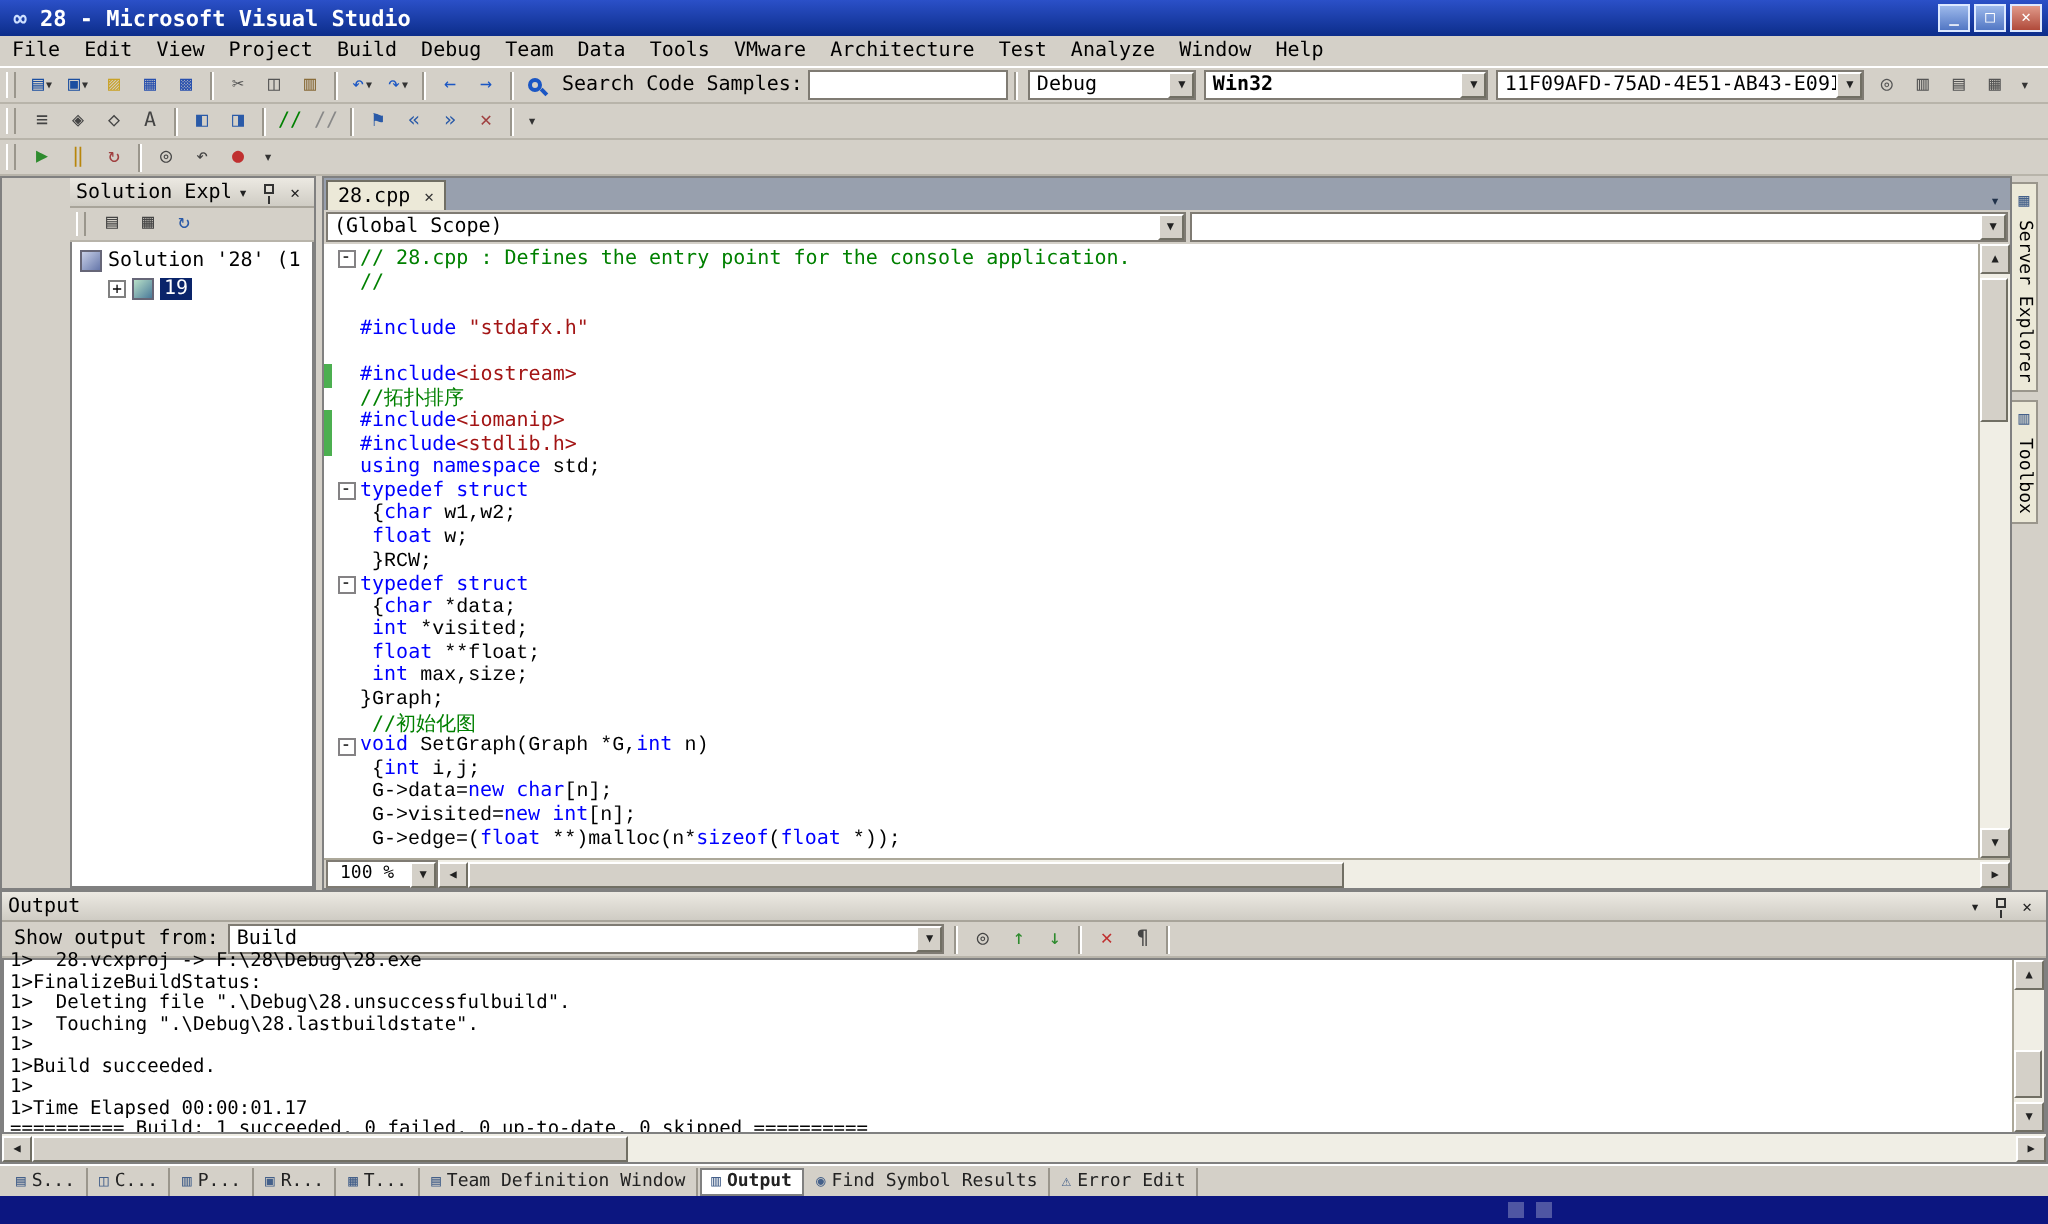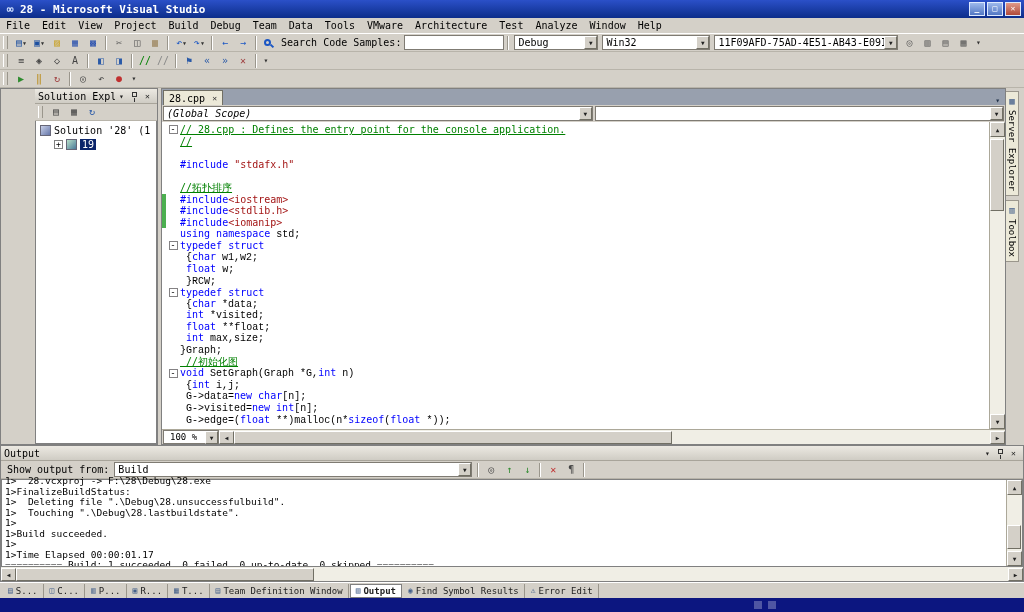--- a/index.html
+++ b/index.html
@@ -54,31 +54,31 @@
   .vsplit{width:3px;background:var(--chrome,#d4d0c8);flex:0 0 auto;}
 
   
   .editor-zone{flex:1;display:flex;flex-direction:column;min-width:0;border:1px solid #808080;}
   .tabstrip{height:16px;background:#98a0ae;display:flex;align-items:flex-end;flex:0 0 auto;}
   .doc-tab{height:15px;background:#ece9d8;border:1px solid #716f64;border-bottom:none;display:inline-flex;align-items:center;padding:0 5px;font-size:10px;margin-left:1px;}
   .tab-close{margin-left:7px;font-size:8px;color:#333;}
   .ts-right{margin-left:auto;display:flex;color:#21324a;font-size:8px;gap:5px;padding:0 5px;align-items:center;}
   .navbar{height:17px;background:var(--chrome,#d4d0c8);display:flex;align-items:center;padding:1px;gap:2px;flex:0 0 auto;}
   .nav-combo{height:15px;background:#fff;border:1px solid #7f7b73;display:flex;align-items:center;font-size:10px;overflow:hidden;}
-  .nav-combo.wide{flex:1.05;font-style:italic;}
+  .nav-combo.wide{flex:1.05;}
   .nav-combo.wide2{flex:1;}
   .code-wrap{flex:1;display:flex;min-height:0;background:#fff;}
   .code-area{flex:1;overflow:hidden;padding-top:2px;}
   .code-line{height:11.6px;display:flex;align-items:center;white-space:pre;font-size:10px;}
   .chg{width:4px;align-self:stretch;flex:0 0 auto;}
   .chg.on{background:var(--change-bar,#4caf50);}
   .fold{width:14px;display:flex;align-items:center;justify-content:center;flex:0 0 auto;}
   .fold-box{width:9px;height:9px;border:1px solid #848284;font-size:9px;line-height:7px;text-align:center;color:#000;background:#fff;}
   .tk-kw{color:var(--keyword,#0000ff);}
-  .tk-cm{color:var(--comment,#008000);text-decoration:underline;}
+  .tk-cm{color:var(--comment,#008000);}
   .tk-st{color:var(--string,#a31515);}
   .tk-pl{color:#000;font-family:Liberation Mono, monospace;}
   .editor-bottom{height:15px;display:flex;background:var(--chrome,#d4d0c8);border-top:1px solid #aca899;flex:0 0 auto;align-items:center;}
   .zoom-combo{width:56px;height:14px;background:#fff;border:1px solid #7f7b73;display:inline-flex;align-items:center;font-size:9px;padding-left:3px;margin-left:1px;flex:0 0 auto;}
 
   
   .sb-v{width:16px;border-left:1px solid #aca899;background:#f0eee5;display:flex;flex-direction:column;flex:0 0 auto;}
   .sb-arrow{height:15px;background:var(--chrome,#d4d0c8);border:1px solid;border-color:#fff #716f64 #716f64 #fff;font-size:6px;color:#222;display:flex;align-items:center;justify-content:center;flex:0 0 auto;}
   .sb-arrow.h{width:15px;height:13px;}
   .sb-track{flex:1;position:relative;}
@@ -191,21 +191,21 @@
         <span class="mag-circle"></span>
         <span class="mag-tail"></span>
       </span>
       <span class="tb-label">Search Code Samples:</span>
       <input class="tb-input" style="width: 100px;">
       <span class="tb-sep"></span>
       <span class="tb-combo" style="width: 84px;">
         <span class="combo-val">Debug</span>
         <span class="combo-arrow">▼</span>
       </span>
-      <span class="tb-combo" style="width: 108px;">
+      <span class="tb-combo" style="width: 142px; font-weight: bold;">
         <span class="combo-val">Win32</span>
         <span class="combo-arrow">▼</span>
       </span>
       <span class="tb-combo" style="width: 184px;">
         <span class="combo-val">11F09AFD-75AD-4E51-AB43-E09I</span>
         <span class="combo-arrow">▼</span>
       </span>
       <span class="tb-icon">
         <span class="glyph" style="color: rgb(85, 85, 85);">◎</span>
       </span>
@@ -343,24 +343,24 @@
           <span class="combo-arrow">▼</span>
         </span>
       </div>
       <div class="code-wrap">
         <div class="code-area" id="code-area">
             <div class="code-line"><span class="chg"></span><span class="fold"><span class="fold-box">-</span></span><span class="code-text"><span class="tk-cm">// 28.cpp : Defines the entry point for the console application.</span></span></div>
             <div class="code-line"><span class="chg"></span><span class="fold"></span><span class="code-text"><span class="tk-cm">//</span></span></div>
             <div class="code-line"><span class="chg"></span><span class="fold"></span><span class="code-text"></span></div>
             <div class="code-line"><span class="chg"></span><span class="fold"></span><span class="code-text"><span class="tk-kw">#include </span><span class="tk-st">"stdafx.h"</span></span></div>
             <div class="code-line"><span class="chg"></span><span class="fold"></span><span class="code-text"></span></div>
+            <div class="code-line"><span class="chg on"></span><span class="fold"></span><span class="code-text"><span class="tk-kw">#include</span><span class="tk-st">&lt;iostream&gt;</span></span></div>
             <div class="code-line"><span class="chg"></span><span class="fold"></span><span class="code-text"><span class="tk-cm">//拓扑排序</span></span></div>
-            <div class="code-line"><span class="chg on"></span><span class="fold"></span><span class="code-text"><span class="tk-kw">#include</span><span class="tk-st">&lt;iostream&gt;</span></span></div>
+            <div class="code-line"><span class="chg on"></span><span class="fold"></span><span class="code-text"><span class="tk-kw">#include</span><span class="tk-st">&lt;iomanip&gt;</span></span></div>
             <div class="code-line"><span class="chg on"></span><span class="fold"></span><span class="code-text"><span class="tk-kw">#include</span><span class="tk-st">&lt;stdlib.h&gt;</span></span></div>
-            <div class="code-line"><span class="chg on"></span><span class="fold"></span><span class="code-text"><span class="tk-kw">#include</span><span class="tk-st">&lt;iomanip&gt;</span></span></div>
             <div class="code-line"><span class="chg"></span><span class="fold"></span><span class="code-text"><span class="tk-kw">using namespace</span><span class="tk-pl"> std;</span></span></div>
             <div class="code-line"><span class="chg"></span><span class="fold"><span class="fold-box">-</span></span><span class="code-text"><span class="tk-kw">typedef struct</span></span></div>
             <div class="code-line"><span class="chg"></span><span class="fold"></span><span class="code-text"><span class="tk-pl"> {</span><span class="tk-kw">char</span><span class="tk-pl"> w1,w2;</span></span></div>
             <div class="code-line"><span class="chg"></span><span class="fold"></span><span class="code-text"><span class="tk-pl"> </span><span class="tk-kw">float</span><span class="tk-pl"> w;</span></span></div>
             <div class="code-line"><span class="chg"></span><span class="fold"></span><span class="code-text"><span class="tk-pl"> }RCW;</span></span></div>
             <div class="code-line"><span class="chg"></span><span class="fold"><span class="fold-box">-</span></span><span class="code-text"><span class="tk-kw">typedef struct</span></span></div>
             <div class="code-line"><span class="chg"></span><span class="fold"></span><span class="code-text"><span class="tk-pl"> {</span><span class="tk-kw">char</span><span class="tk-pl"> *data;</span></span></div>
             <div class="code-line"><span class="chg"></span><span class="fold"></span><span class="code-text"><span class="tk-pl"> </span><span class="tk-kw">int</span><span class="tk-pl"> *visited;</span></span></div>
             <div class="code-line"><span class="chg"></span><span class="fold"></span><span class="code-text"><span class="tk-pl"> </span><span class="tk-kw">float</span><span class="tk-pl"> **float;</span></span></div>
             <div class="code-line"><span class="chg"></span><span class="fold"></span><span class="code-text"><span class="tk-pl"> </span><span class="tk-kw">int</span><span class="tk-pl"> max,size;</span></span></div>

